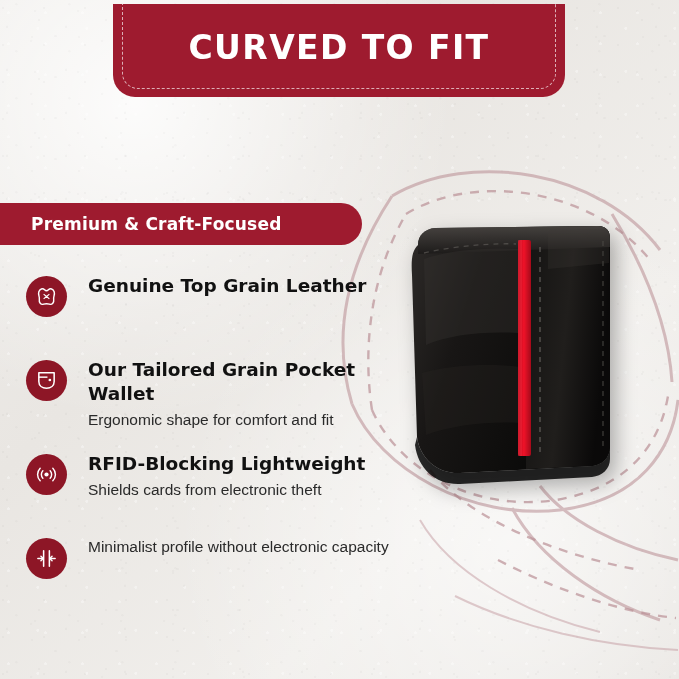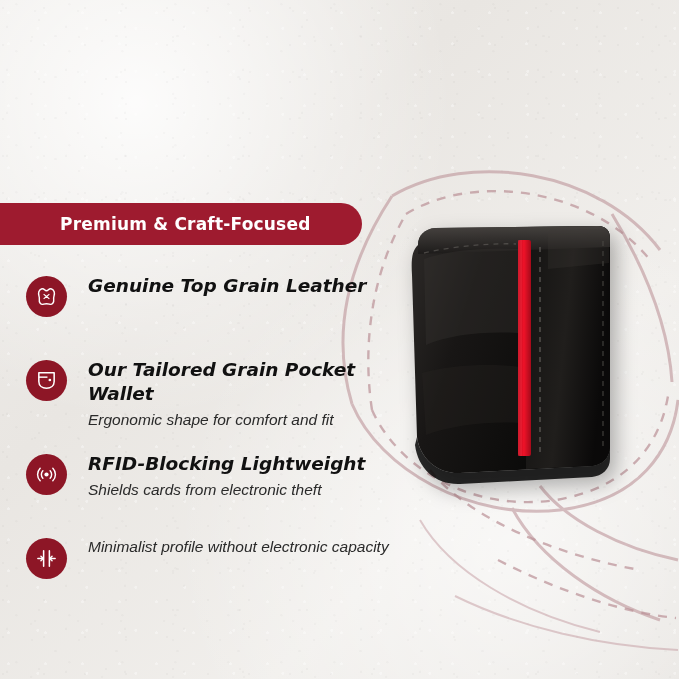--- a/index.html
+++ b/index.html
@@ -97,37 +97,36 @@
     position: absolute;
     left: 0;
     top: 203px;
     width: 362px;
     height: 42px;
     background: #9e1b2f;
     border-radius: 0 21px 21px 0;
   }
   #ribbon-label {
     position: absolute;
-    left: 60px;
+    left: 31px;
     top: 11px;
     color: #fff;
     font-family: "DejaVu Sans", sans-serif;
     font-weight: bold;
     font-size: 17px;
     letter-spacing: .2px;
     text-align: center;
   }
 
   
   #features {
     position: absolute;
     left: 26px;
     top: 274px;
     width: 400px;
-    font-style: italic;
   }
   .feature {
     position: relative;
     min-height: 62px;
     padding-left: 62px;
     margin-bottom: 22px;
   }
   .feature .badge {
     position: absolute;
     left: 0;
@@ -189,20 +188,24 @@
       <path d="M430 470 C 470 520, 560 556, 640 570"></path>
       <path d="M498 560 C 556 590, 620 612, 676 618"></path>
       <path d="M372 410 C 362 344, 372 272, 406 214"></path>
     </g>
     <g fill="none" stroke="#c49ba1" stroke-width="2" opacity="0.5">
       <path d="M455 596 C 520 628, 600 646, 678 650"></path>
       <path d="M420 520 C 450 572, 520 612, 600 632"></path>
     </g>
   </svg>
 
+  <div id="title-banner">
+    <div class="dash"></div>
+    <div id="title-text">CURVED TO FIT</div>
+  </div>
 
   <div id="ribbon">
     <div id="ribbon-label">Premium &amp; Craft-Focused</div>
   </div>
 
   <div id="features">
 
     <div class="feature">
       <div class="badge">
         <svg width="23" height="23" viewBox="0 0 24 24">

